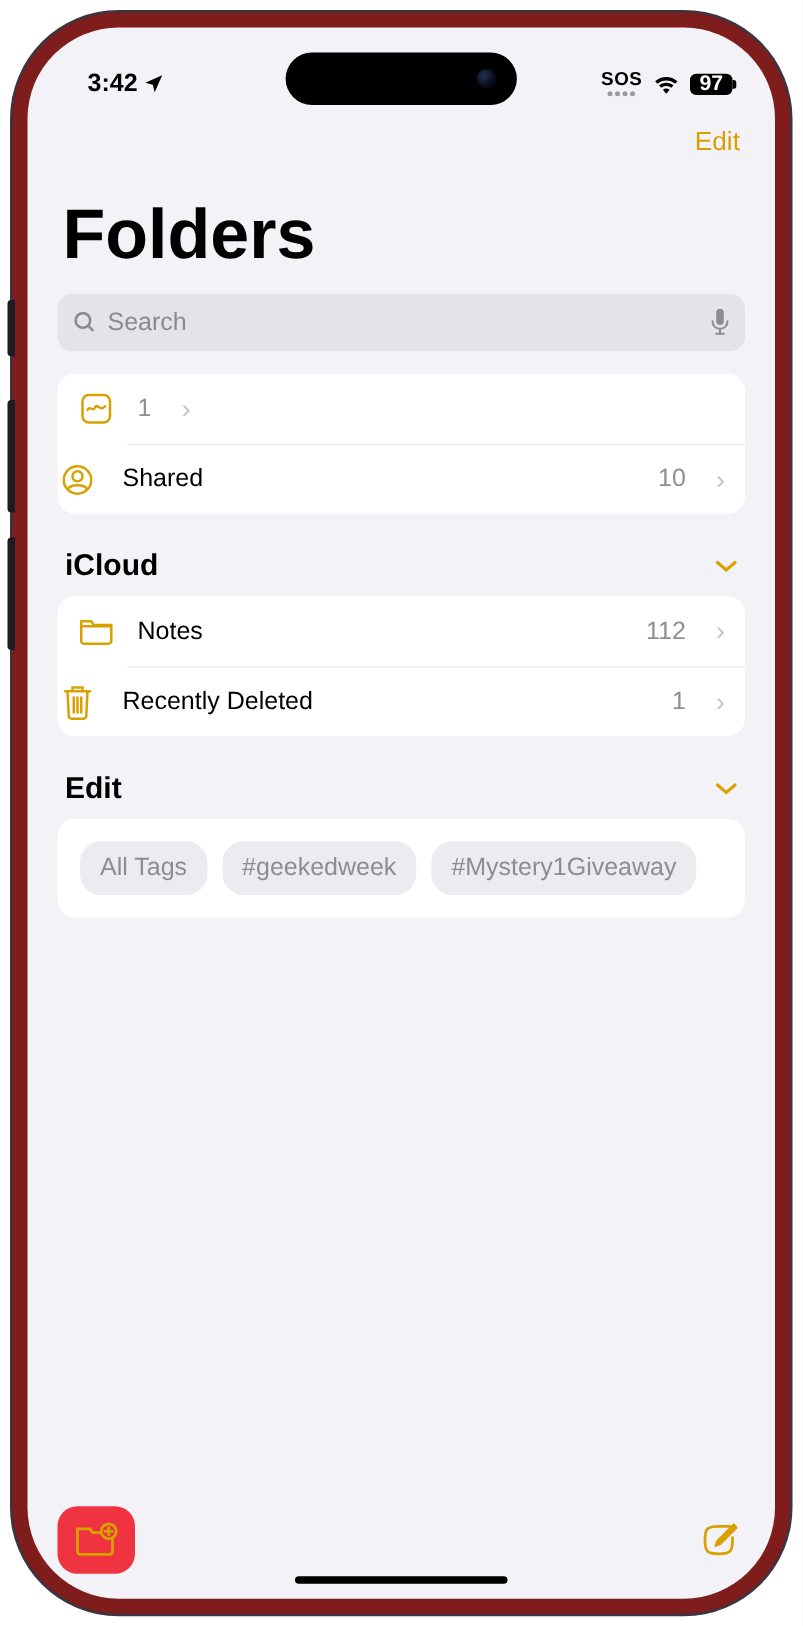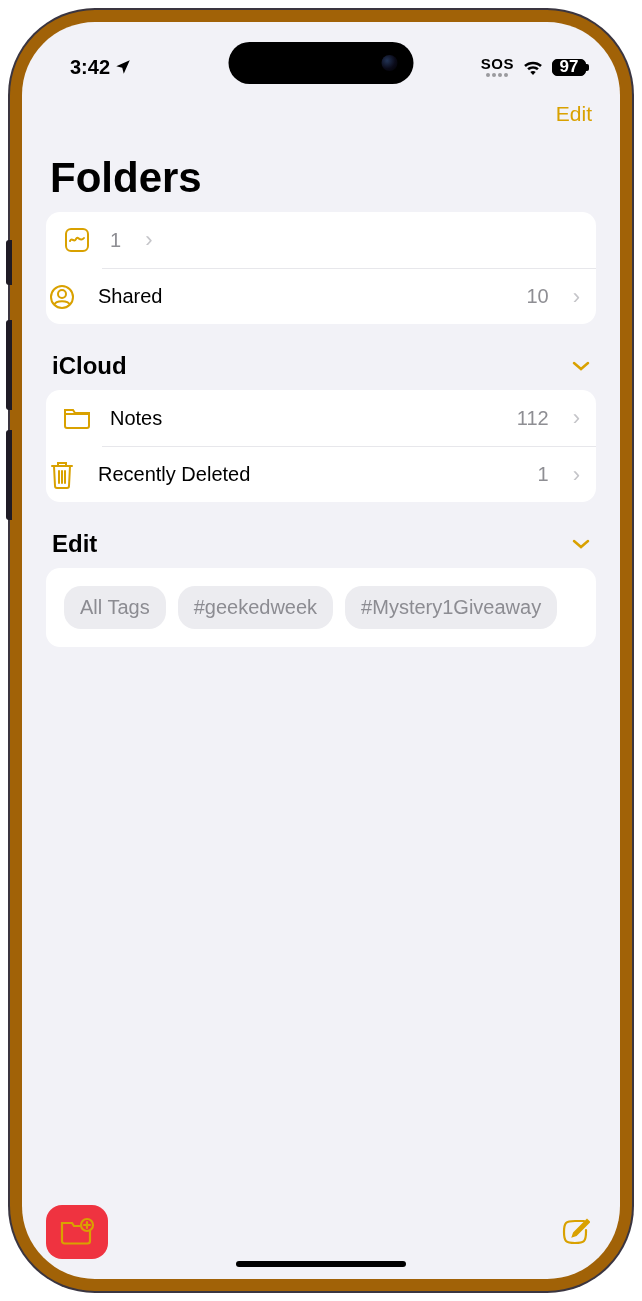--- a/index.html
+++ b/index.html
@@ -6,21 +6,21 @@
   body {
     background: #fff;
     font-family: -apple-system, 'SF Pro Text', 'Helvetica Neue', Arial, sans-serif;
     display: flex;
     justify-content: center;
     padding: 10px 0;
   }
   .device {
     width: 622px;
     height: 1281px;
-    background: #a16207;
+    background: #7f1d1d;
     border-radius: 85px;
     padding: 12px;
     position: relative;
     box-shadow: 0 0 0 2px #3a3540;
   }
   .side-btn {
     position: absolute;
     left: -4px;
     width: 6px;
     background: #1f1b25;
@@ -111,21 +111,21 @@
     justify-content:flex-end;
     padding: 10px 28px 0 28px;
     margin-left: 48px;
   }
   .nav-edit {
     color:#d9a100;
     font-size:21px;
   }
   .title {
     padding: 28px 28px 10px 28px;
-    font-size: 42px;
+    font-size: 56px;
     font-weight: 700;
     color:#000;
   }
   .search {
     margin: 6px 24px 18px 24px;
     background:#e3e3e9;
     border-radius:12px;
     height:46px;
     display:flex;
     align-items:center;
@@ -247,20 +247,31 @@
           </div>
       </div>
     </div>
 
     <div class="nav-row">
       <span class="nav-edit">Edit</span>
     </div>
 
     <h1 class="title">Folders</h1>
 
+    <div class="search">
+      <svg width="20" height="20" viewBox="0 0 24 24" fill="none" stroke="#8a8a90" stroke-width="2.5">
+          <circle cx="10" cy="10" r="7"></circle>
+          <line x1="20" y1="20" x2="15" y2="15"></line>
+        </svg>
+      <span>Search</span>
+      <svg class="mic" width="16" height="22" viewBox="0 0 14 22" fill="#8a8a90">
+          <rect x="4" y="0" width="6" height="13" rx="3"></rect>
+          <path d="M1 10 C1 14 4 16 7 16 C10 16 13 14 13 10 M7 16 L7 20 M4 20 L10 20" fill="none" stroke="#8a8a90" stroke-width="1.6" stroke-linecap="round"></path>
+        </svg>
+    </div>
 
     <div class="card">
       <div class="row">
         <span class="row-icon">
           <svg width="28" height="28" viewBox="0 0 28 28" fill="none" stroke="#d9a100" stroke-width="2">
               <rect x="3" y="3" width="22" height="22" rx="5"></rect>
               <path d="M7 15 C9 11 11 17 13 13 C15 9 17 17 21 12" stroke-linecap="round"></path>
             </svg>
         </span>
         <span class="count">1</span>

